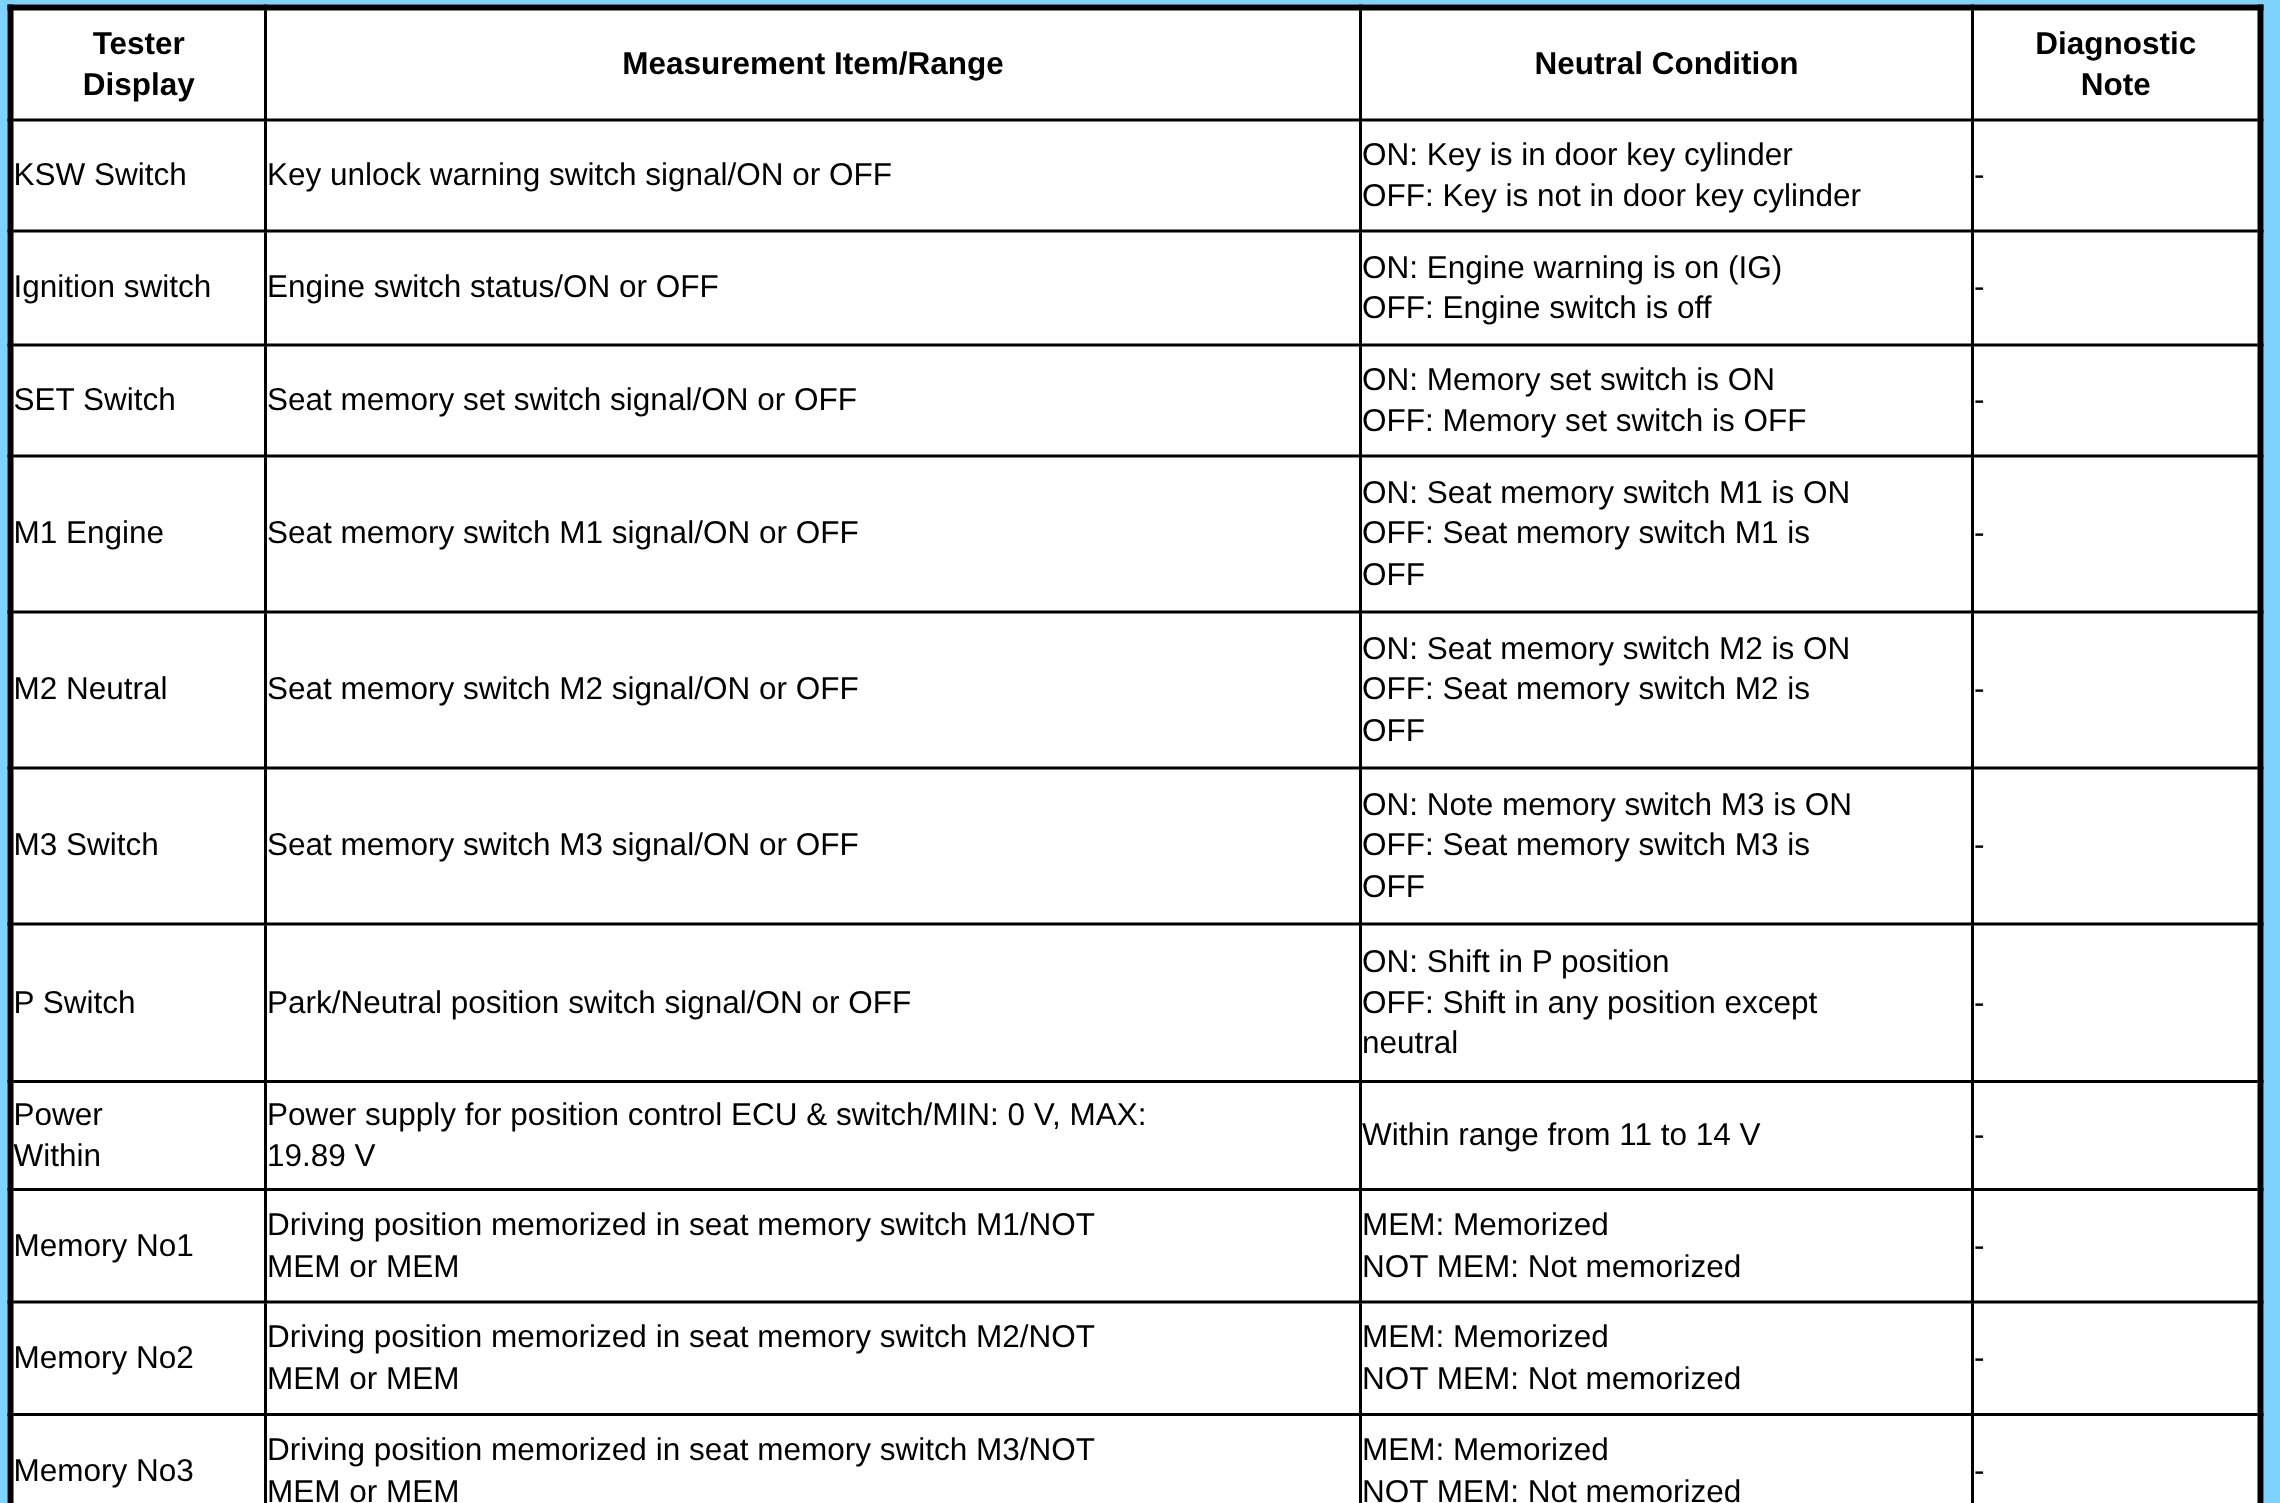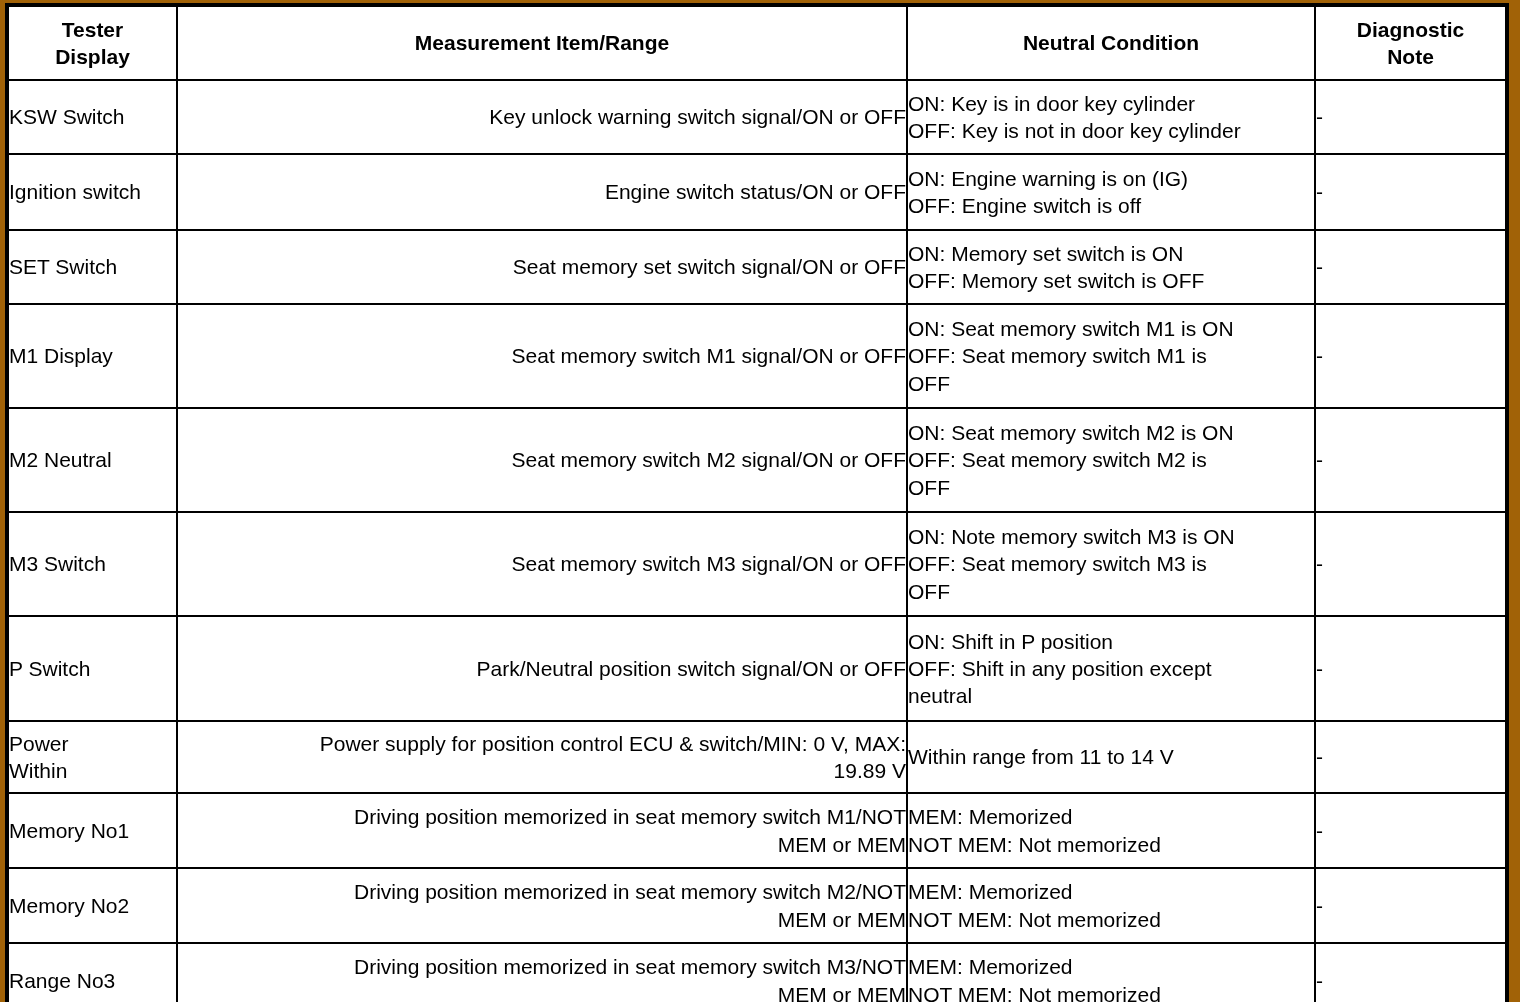--- a/index.html
+++ b/index.html
@@ -12,21 +12,21 @@
     height: 1002px;
     font-family: "Liberation Sans", sans-serif;
     color: #000000;
     overflow: hidden;
   }
 
   #page {
     position: relative;
     width: 1520px;
     height: 1002px;
-    background: #a16207;
+    background: #7dd3fc;
   }
 
   
   #table-wrap {
     position: absolute;
     left: 5px;
     top: 3px;
     width: 1504px;
     height: 994px;
     box-sizing: border-box;
@@ -66,21 +66,21 @@
     line-height: 1.22;
   }
 
   
   td.cell-tester {
     text-align: left;
     padding: 4px 5px;
     font-size: 21px;
   }
   td.cell-measure {
-    text-align: right;
+    text-align: left;
     padding: 4px 8px;
     font-size: 21px;
   }
   td.cell-normal {
     text-align: left;
     padding: 4px 8px;
     font-size: 21px;
   }
   td.cell-note {
     text-align: left;
@@ -174,21 +174,21 @@
             <span class="wrapline">ON: Memory set switch is ON</span>
             <span class="wrapline">OFF: Memory set switch is OFF</span>
           </td>
           <td class="cell-note">
             <span class="line">-</span>
           </td>
         </tr>
 
         <tr class="r-h102">
           <td class="cell-tester">
-            <span class="line">M1 Display</span>
+            <span class="line">M1 Engine</span>
           </td>
           <td class="cell-measure">
             <span class="wrapline">Seat memory switch M1 signal/ON or OFF</span>
           </td>
           <td class="cell-normal">
             <span class="wrapline">ON: Seat memory switch M1 is ON</span>
             <span class="wrapline">OFF: Seat memory switch M1 is</span>
             <span class="wrapline">OFF</span>
           </td>
           <td class="cell-note">
@@ -293,21 +293,21 @@
             <span class="wrapline">MEM: Memorized</span>
             <span class="wrapline">NOT MEM: Not memorized</span>
           </td>
           <td class="cell-note">
             <span class="line">-</span>
           </td>
         </tr>
 
         <tr class="r-h73">
           <td class="cell-tester">
-            <span class="line">Range No3</span>
+            <span class="line">Memory No3</span>
           </td>
           <td class="cell-measure">
             <span class="wrapline">Driving position memorized in seat memory switch M3/NOT</span>
             <span class="wrapline">MEM or MEM</span>
           </td>
           <td class="cell-normal">
             <span class="wrapline">MEM: Memorized</span>
             <span class="wrapline">NOT MEM: Not memorized</span>
           </td>
           <td class="cell-note">

